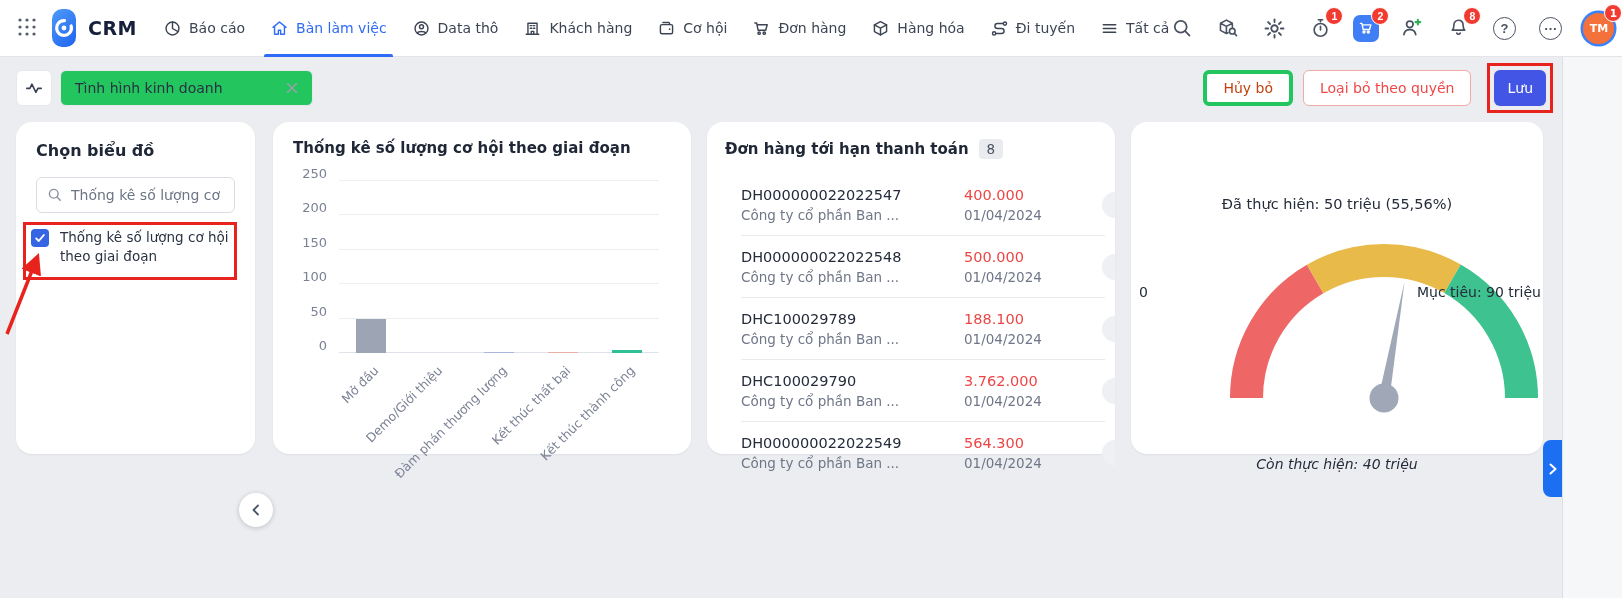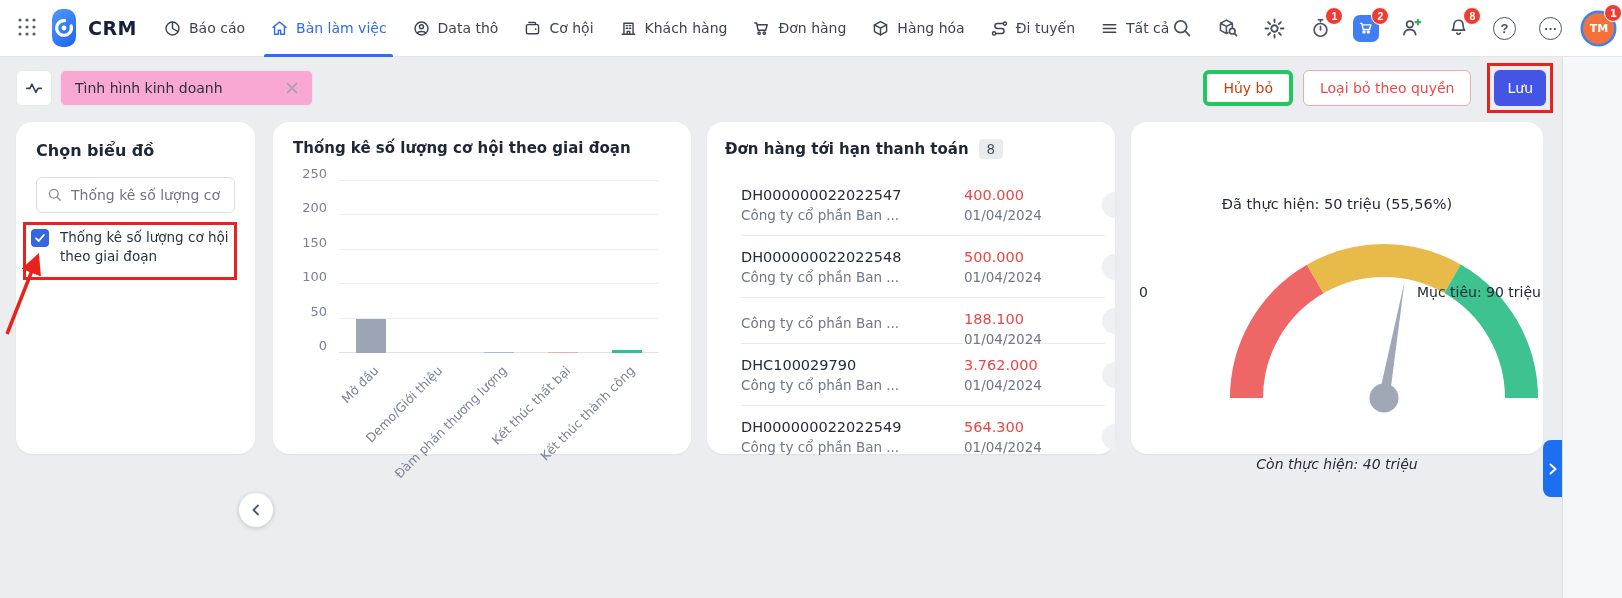--- a/index.html
+++ b/index.html
@@ -31,21 +31,21 @@
     display:flex; align-items:center; justify-content:center; font-size:13px; font-weight:bold; color:#4a5262; }
   .avatar { position:relative; width:31px; height:31px; border-radius:50%; background:#f4713b;
     box-shadow:0 0 0 2.5px #3b82f6; display:flex; align-items:center; justify-content:center;
     color:#fff; font-size:11px; font-weight:bold; cursor:pointer; }
   .avatar .badge { top:-9px; right:-8px; }
 
   
   .toolbar { position:absolute; left:16px; right:0; top:63px; height:50px; }
   .pulse-btn { position:absolute; left:0; top:7px; width:36px; height:36px; background:#fff;
     border:1px solid #e6e8ec; border-radius:6px; cursor:pointer; display:flex; align-items:center; justify-content:center; }
-  .name-box { position:absolute; left:44px; top:7px; width:253px; height:36px; background:#f9a8d4;
+  .name-box { position:absolute; left:44px; top:7px; width:253px; height:36px; background:#22c55e;
     border:1px solid #e6e8ec; border-radius:6px; display:flex; align-items:center; padding:0 10px 0 14px;
     font-size:14px; color:#2a3242; }
   .name-box .clear { margin-left:auto; background:none; border:none; cursor:pointer; padding:4px; line-height:0; }
   .toolbar-right { position:absolute; right:69px; top:0; height:50px; display:flex; align-items:center; gap:10px; }
   .btn { height:36px; border-radius:6px; font-size:14px; padding:0 16px; cursor:pointer;
     display:flex; align-items:center; font-family:inherit; }
   .btn-cancel { background:#fff; color:#c2410c; border:4px solid #22c55e; }
   .btn-danger { background:#fff; color:#f04747; border:1px solid #f3a9a5; }
   .save-annot { border:3px solid #e8231d; padding:4px; margin-left:6px; }
   .btn-save { background:#4355e4; color:#fff; border:none; padding:0 13px; font-weight:500; }
@@ -160,31 +160,31 @@
     <div class="nav-item">
       <svg width="19" height="19" viewBox="0 0 20 20" fill="none" stroke="currentColor" stroke-width="1.5" stroke-linecap="round" stroke-linejoin="round">
         <circle cx="10" cy="10" r="6.8"></circle>
           <circle cx="10" cy="8.1" r="2.1"></circle>
           <path d="M5.8 14.7c.9-2 7.5-2 8.4 0"></path>
         </svg>
       <span>Data thô</span>
     </div>
     <div class="nav-item">
       <svg width="19" height="19" viewBox="0 0 20 20" fill="none" stroke="currentColor" stroke-width="1.5" stroke-linecap="round" stroke-linejoin="round">
+        <path d="M5.2 16V4.4h9.6V16M3.4 16h13.2M7.6 7h1.5M10.9 7h1.5M7.6 9.8h1.5M10.9 9.8h1.5M8.7 16v-3h2.6v3"></path>
+        </svg>
+      <span>Khách hàng</span>
+    </div>
+    <div class="nav-item">
+      <svg width="19" height="19" viewBox="0 0 20 20" fill="none" stroke="currentColor" stroke-width="1.5" stroke-linecap="round" stroke-linejoin="round">
         <rect x="3.6" y="5.9" width="12.8" height="9.6" rx="1.6"></rect>
           <path d="M13.2 5.9V4.6a1 1 0 0 0-1-1H6.2"></path>
         <circle cx="13.3" cy="10.7" r="0.9" fill="currentColor" stroke="none"></circle>
         </svg>
       <span>Cơ hội</span>
-    </div>
-    <div class="nav-item">
-      <svg width="19" height="19" viewBox="0 0 20 20" fill="none" stroke="currentColor" stroke-width="1.5" stroke-linecap="round" stroke-linejoin="round">
-        <path d="M5.2 16V4.4h9.6V16M3.4 16h13.2M7.6 7h1.5M10.9 7h1.5M7.6 9.8h1.5M10.9 9.8h1.5M8.7 16v-3h2.6v3"></path>
-        </svg>
-      <span>Khách hàng</span>
     </div>
     <div class="nav-item">
       <svg width="19" height="19" viewBox="0 0 20 20" fill="none" stroke="currentColor" stroke-width="1.5" stroke-linecap="round" stroke-linejoin="round">
         <path d="M3 4.2h1.9l1.5 7.6h8L16 6.1H5.5"></path>
           <circle cx="7.5" cy="14.9" r="1.25"></circle>
           <circle cx="12.9" cy="14.9" r="1.25"></circle>
         </svg>
       <span>Đơn hàng</span>
     </div>
     <div class="nav-item">
@@ -362,20 +362,21 @@
     <div class="order-row">
       <div class="o-code">DH000000022022548</div>
       <div class="o-company">Công ty cổ phần Ban ...</div>
       <div class="order-right">
           <div class="o-amount">500.000</div>
       <div class="o-date">01/04/2024</div>
         </div>
       <span class="row-peek"></span>
     </div>
     <div class="order-row">
+      <div class="o-code">DHC100029789</div>
       <div class="o-company">Công ty cổ phần Ban ...</div>
       <div class="order-right">
           <div class="o-amount">188.100</div>
       <div class="o-date">01/04/2024</div>
         </div>
       <span class="row-peek"></span>
     </div>
     <div class="order-row">
       <div class="o-code">DHC100029790</div>
       <div class="o-company">Công ty cổ phần Ban ...</div>

